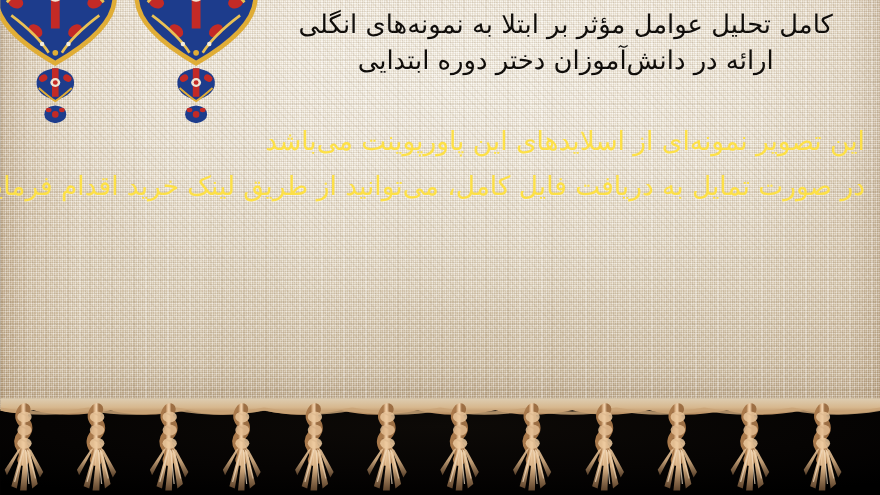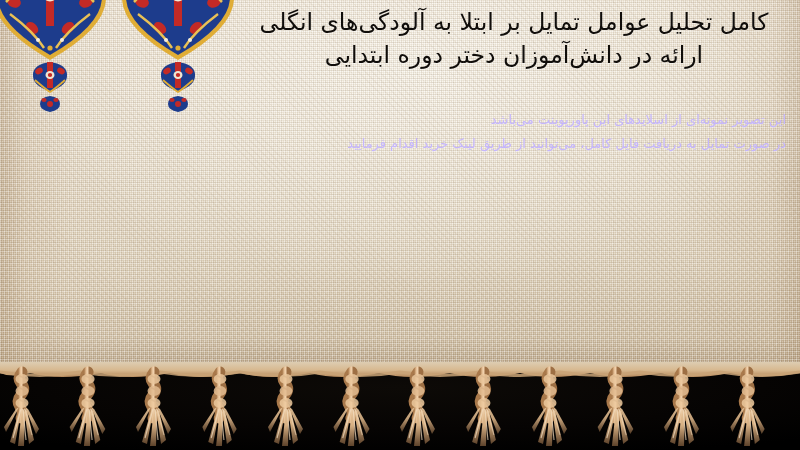--- a/index.html
+++ b/index.html
@@ -113,22 +113,22 @@
     text-shadow: 0 1px 0 rgba(255,255,255,0.30);
   }
   .title div { white-space: nowrap; }
 
   .body-text {
     position: absolute;
     right: 14px;
     top: 110px;
     width: 772px;
     text-align: right;
-    color: #c4b5fd;
-    font-size: 13px;
+    color: #fde047;
+    font-size: 24px;
     line-height: 1.58;
     text-shadow: 0 1px 0 rgba(255,255,255,0.26);
   }
   .body-text p {
     margin: 0 0 3px 0;
     white-space: nowrap;
   }
   .body-text p.l1 { padding-left: 110px; }
   .body-text p.l2 { padding-left: 0px; }
   .body-text p.l3 { padding-left: 0px; }
@@ -217,21 +217,21 @@
         <use href="#pendant" x="0" y="0" transform="translate(50,78)"></use>
       </g>
       <g>
         <use href="#medallion" x="0" y="0" transform="translate(178,8)"></use>
         <use href="#pendant" x="0" y="0" transform="translate(178,78)"></use>
       </g>
     </svg>
   </div>
 
   <div class="title">
-    <div>کامل تحلیل عوامل تمایل بر ابتلا به آلودگی‌های انگلی</div>
+    <div>کامل تحلیل عوامل مؤثر بر ابتلا به نمونه‌های انگلی</div>
     <div>ارائه در دانش‌آموزان دختر دوره ابتدایی</div>
   </div>
 
   <div class="body-text">
     <p class="l1">این تصویر نمونه‌ای از اسلایدهای این پاورپوینت می‌باشد</p>
     <p class="l3">در صورت تمایل به دریافت فایل کامل، می‌توانید از طریق لینک خرید اقدام فرمایید</p>
   </div>
 
   <div class="black-field"></div>
 

